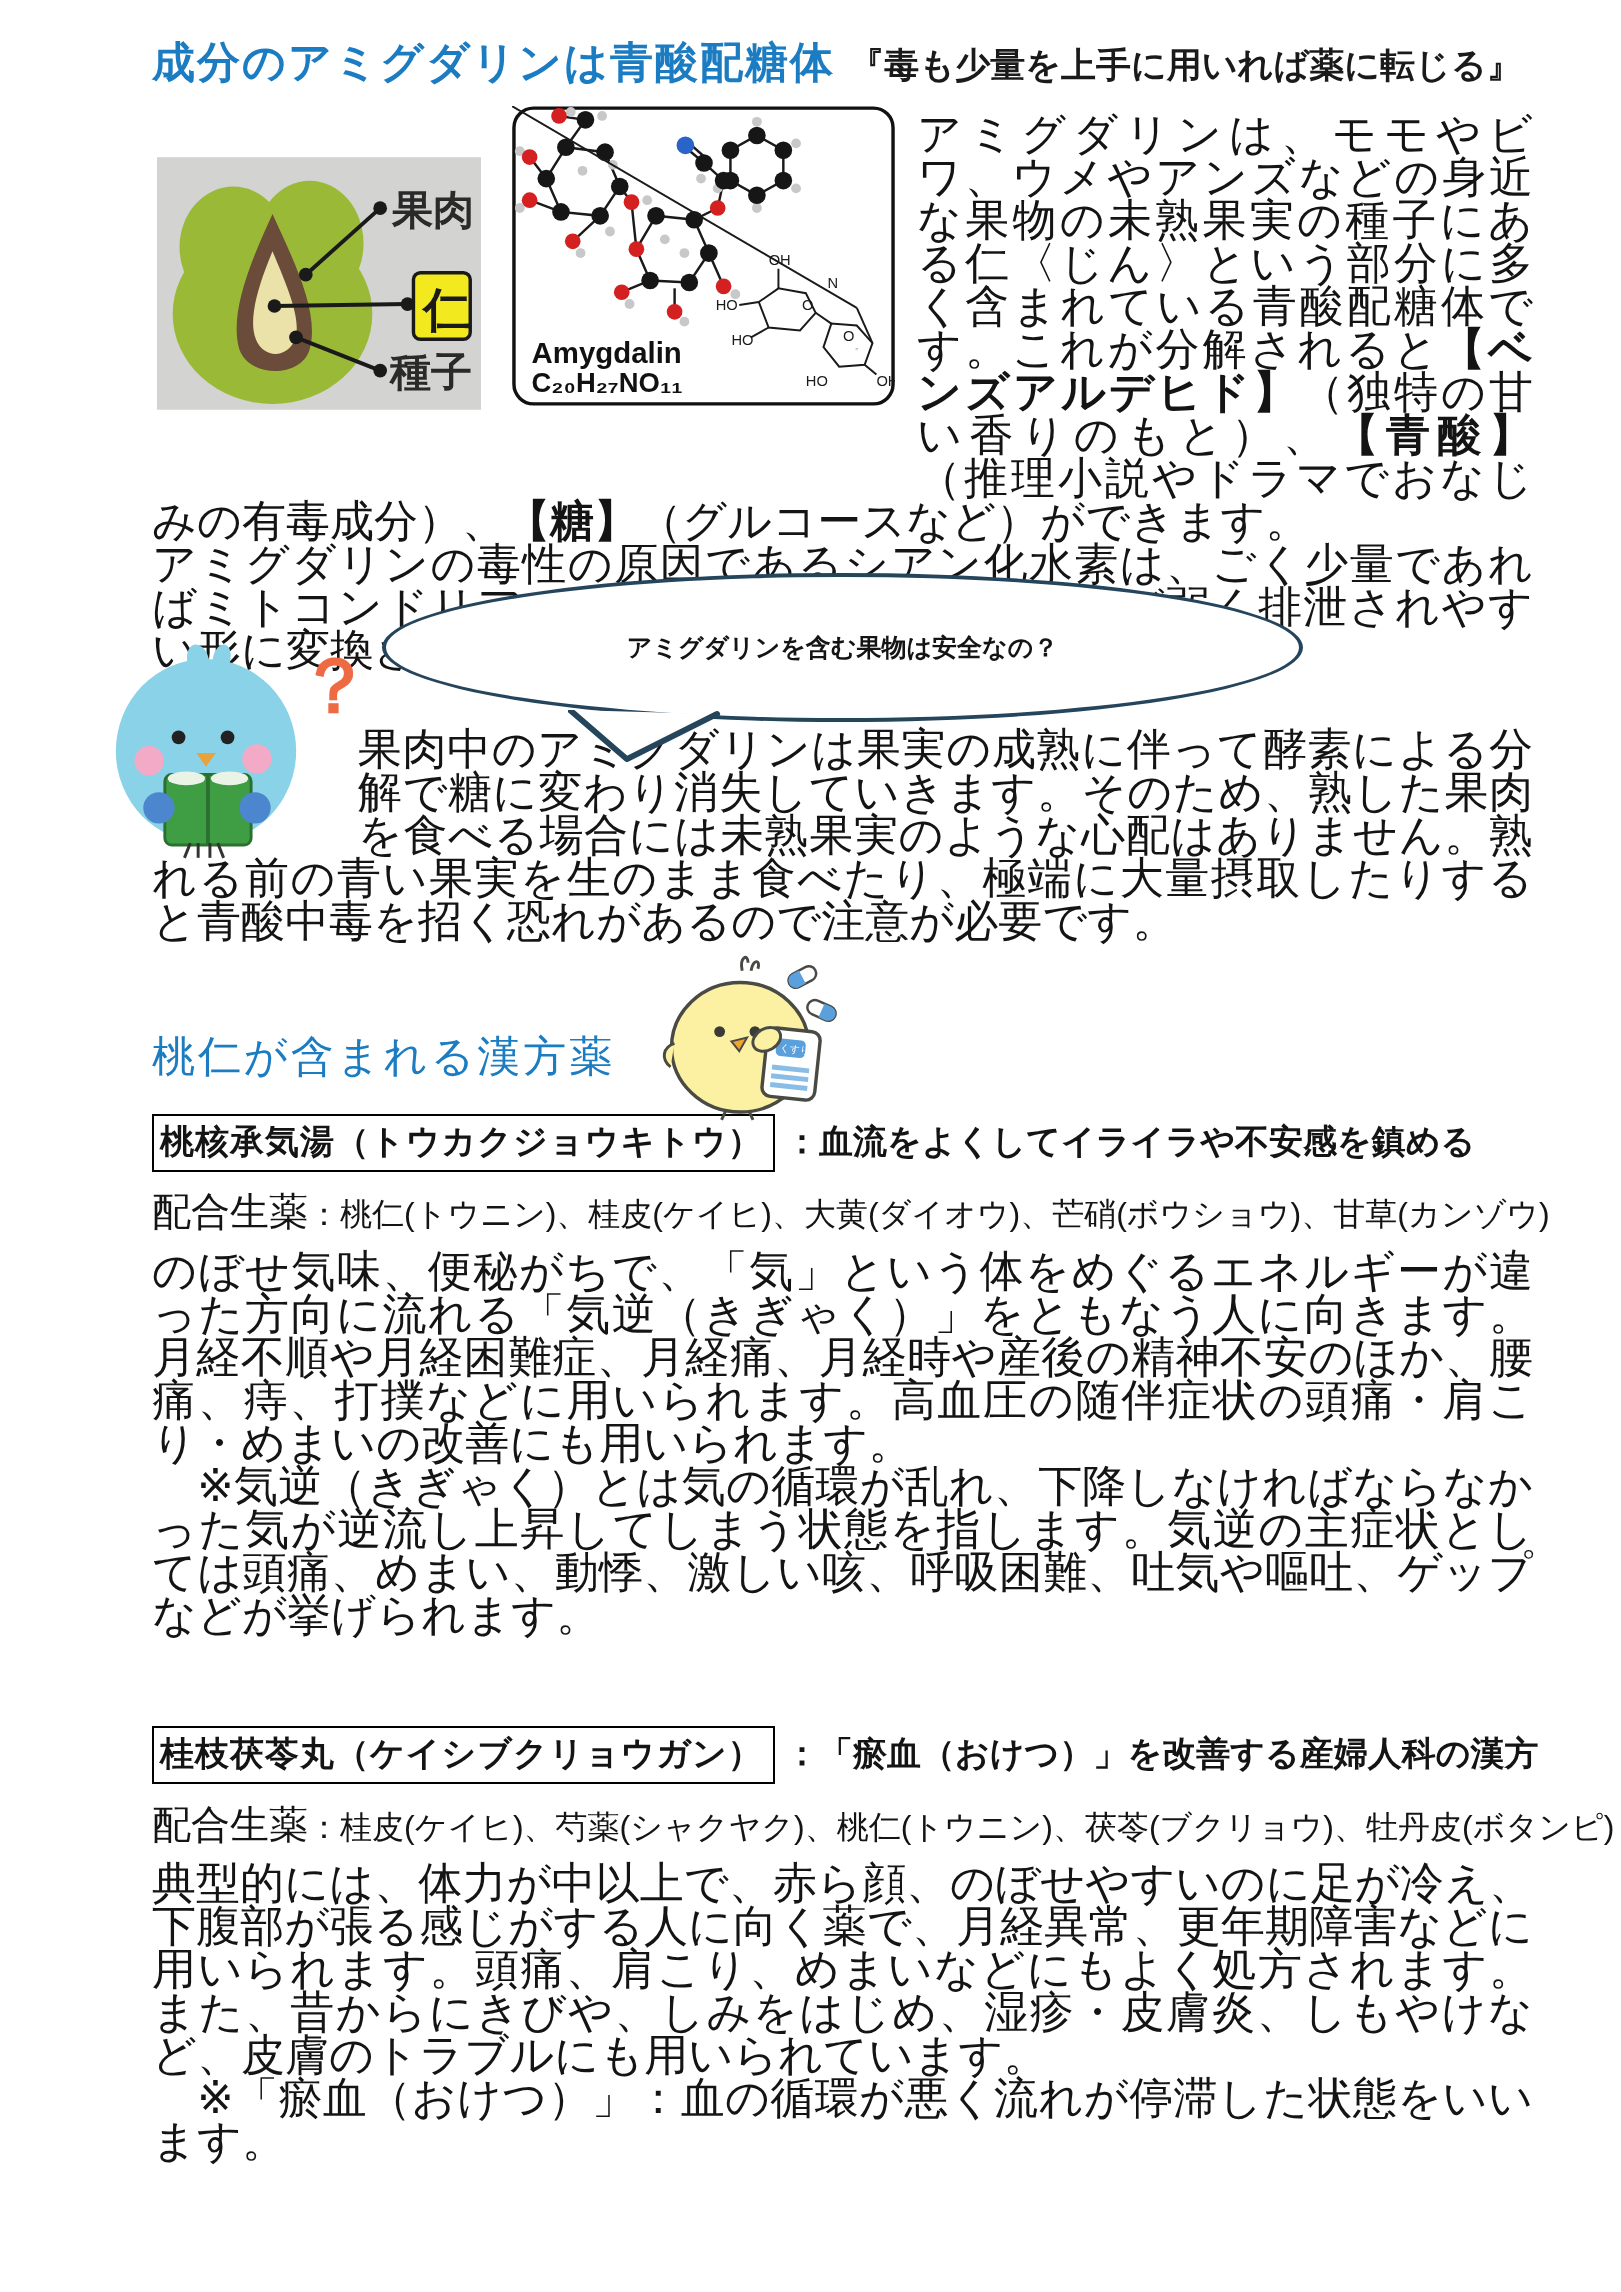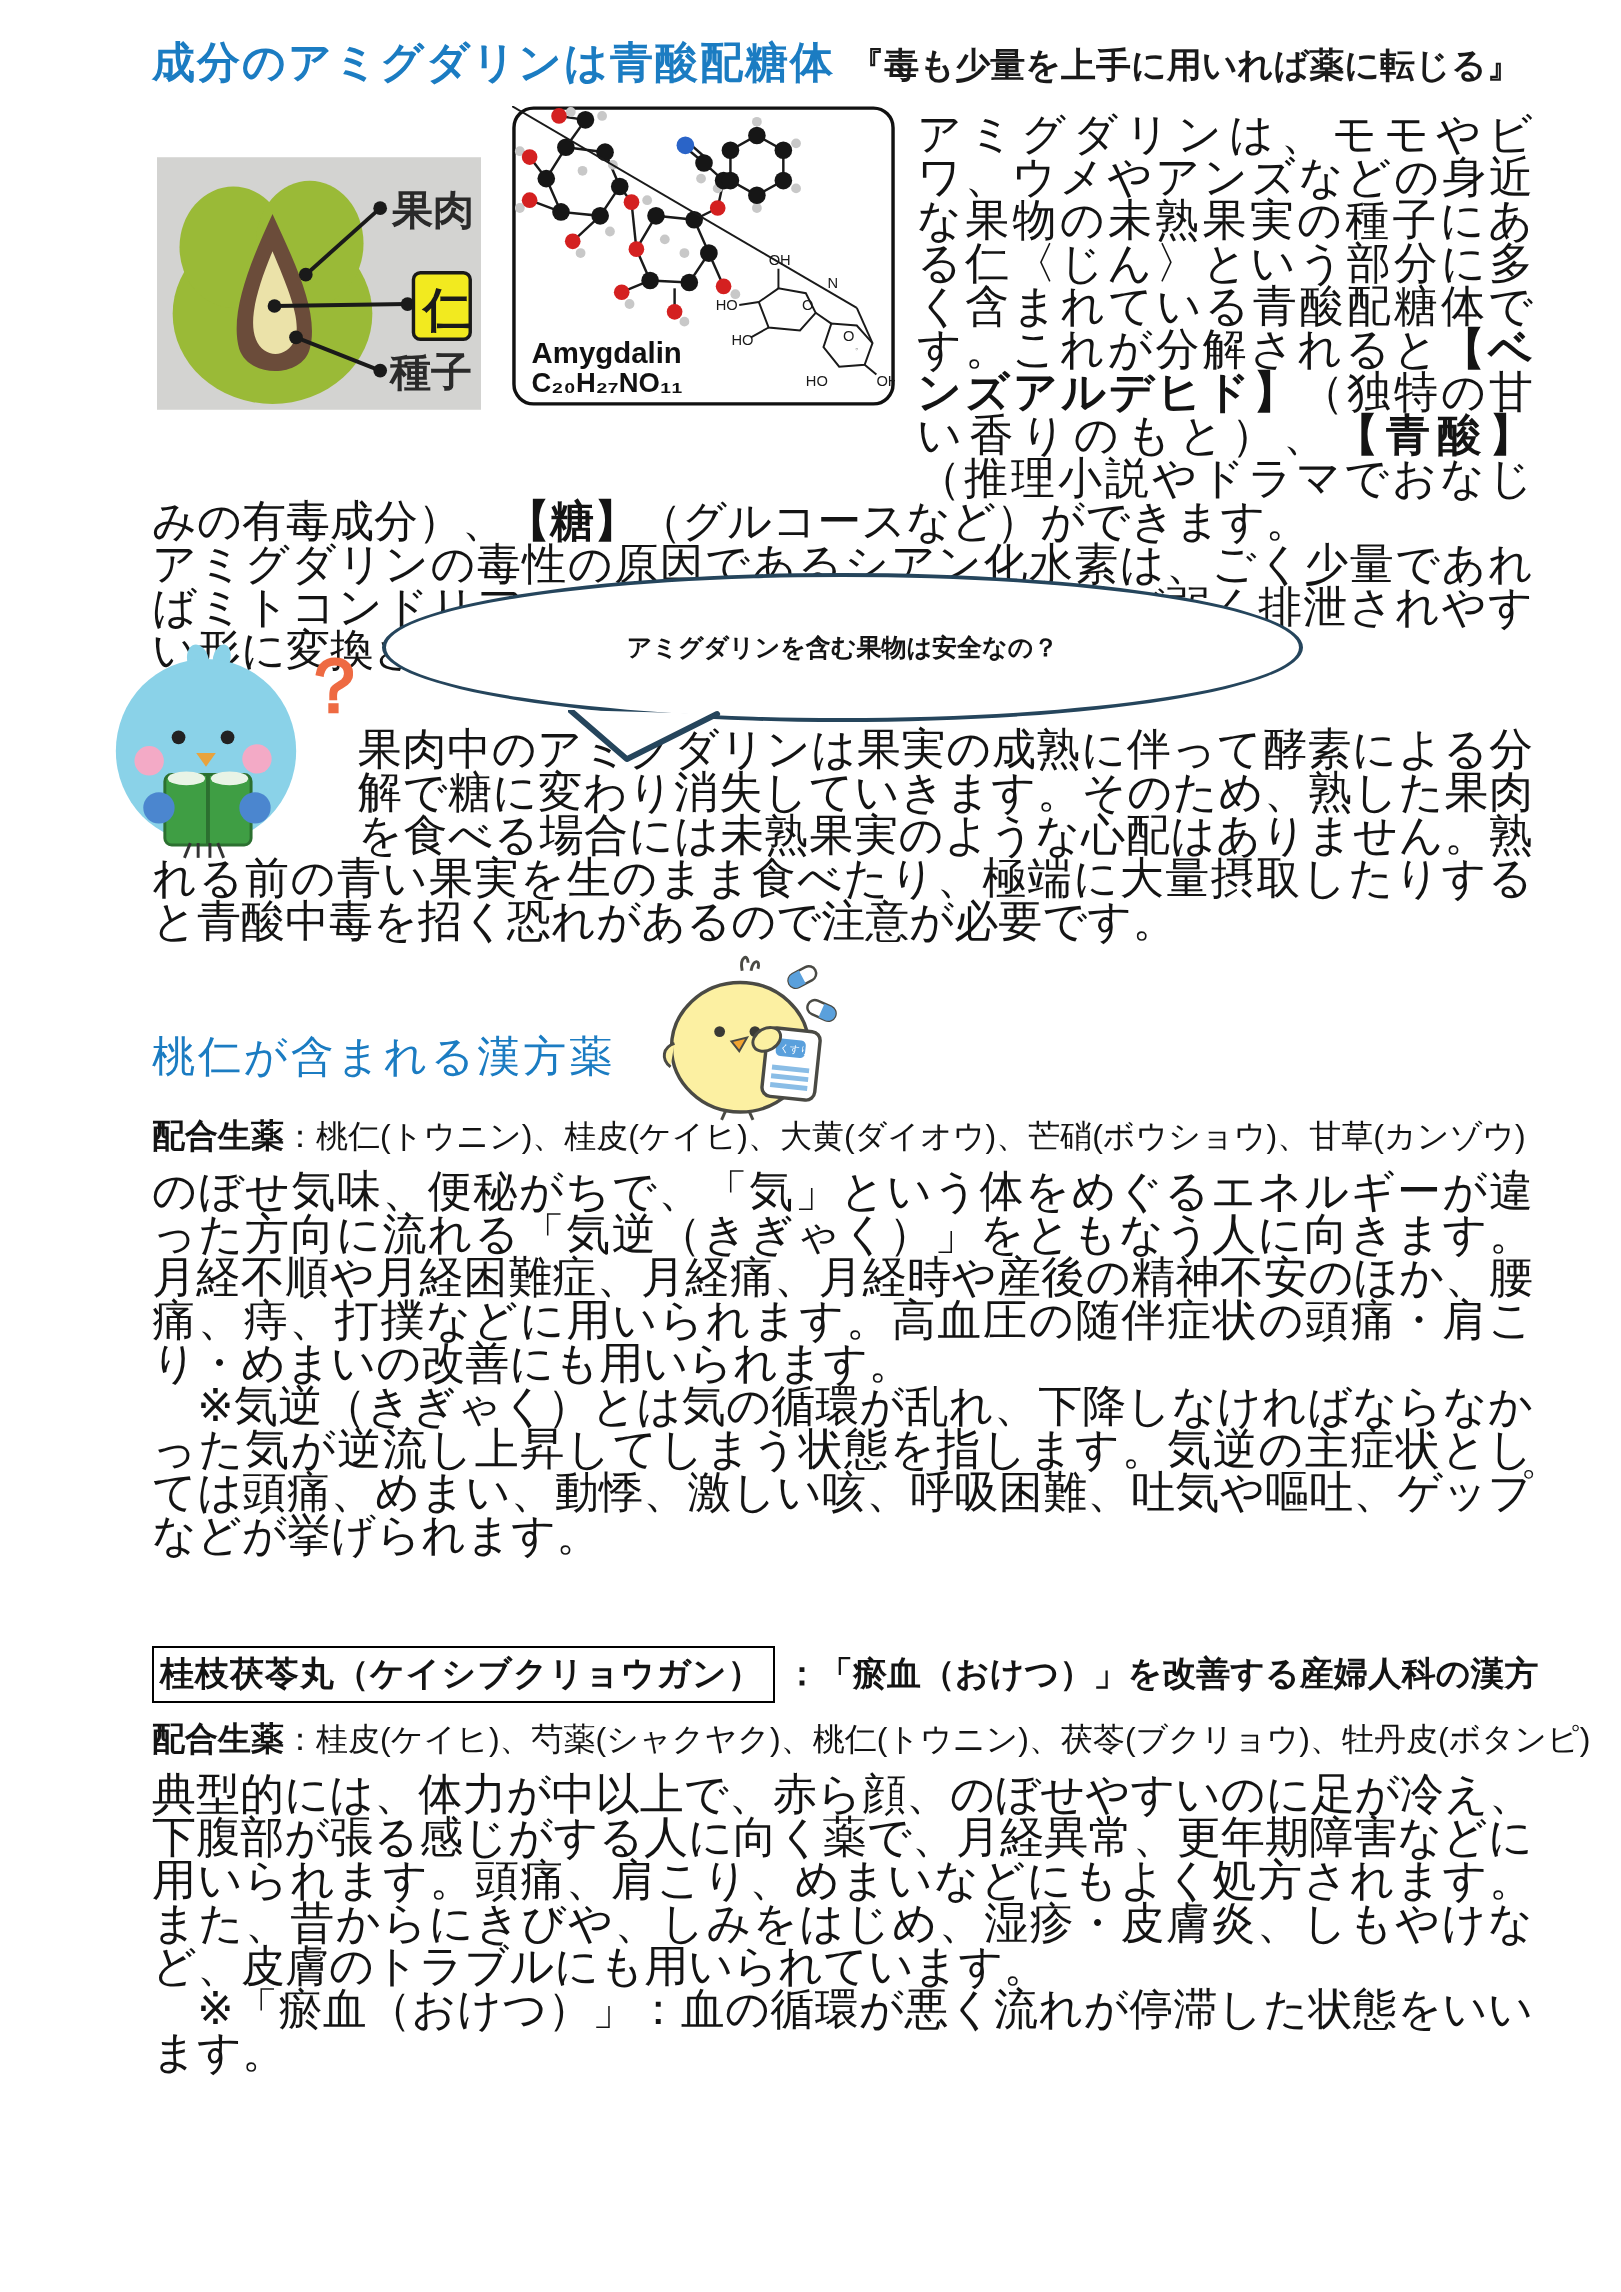--- a/index.html
+++ b/index.html
@@ -40,21 +40,21 @@
   
   .chick-abs{position:absolute;left:647px;top:949px;}
   
   .kampo-head{margin:0 0 13.7px 0;white-space:nowrap;}
   .kampo-name{
     display:inline-block;border:2.9px solid #000;padding:2.9px 9.8px 4.9px 5.9px;
     font-size:34px;font-weight:bold;letter-spacing:1px;
   }
   .kampo-effect{font-size:34px;font-weight:bold;margin-left:5.9px;}
   .herbs-line{font-size:32px;margin:5.9px 0 9.8px 0;white-space:nowrap;}
-  .herbs-label{font-weight:bold;font-size:33px;}
+  .herbs-label{font-weight:normal;font-size:39px;}
   .kampo-desc{margin-top:5.9px;}
   .note{text-indent:45px;margin-top:0;}
   .sec2{margin-top:90px;}
   svg text{font-family:"Liberation Sans","DejaVu Sans",sans-serif;}
 </style>
 </head>
 <body>
 
 <div class="page">
   <div class="content">
@@ -251,20 +251,24 @@
               <line x1="104" y1="206" x2="104" y2="221"></line>
           </g>
         </svg>
       </div>
       <p class="body-text">果肉中のアミグダリンは果実の成熟に伴って酵素による分解で糖に変わり消失していきます。そのため、熟した果肉を食べる場合には未熟果実のような心配はありません。熟れる前の青い果実を生のまま食べたり、極端に大量摂取したりすると青酸中毒を招く恐れがあるので注意が必要です。</p>
     </div>
 
     <div class="h2">桃仁が含まれる漢方薬</div>
 
     <div>
+      <div class="kampo-head">
+        <span class="kampo-name">桃核承気湯（トウカクジョウキトウ）</span>
+        <span class="kampo-effect">：血流をよくしてイライラや不安感を鎮める</span>
+      </div>
       <div class="herbs-line">
         <span class="herbs-label">配合生薬</span><span>：桃仁(トウニン)、桂皮(ケイヒ)、大黄(ダイオウ)、芒硝(ボウショウ)、甘草(カンゾウ)</span>
       </div>
       <p class="body-text kampo-desc">のぼせ気味、便秘がちで、「気」という体をめぐるエネルギーが違った方向に流れる「気逆（きぎゃく）」をともなう人に向きます。月経不順や月経困難症、月経痛、月経時や産後の精神不安のほか、腰痛、痔、打撲などに用いられます。高血圧の随伴症状の頭痛・肩こり・めまいの改善にも用いられます。</p>
       <p class="body-text note">※気逆（きぎゃく）とは気の循環が乱れ、下降しなければならなかった気が逆流し上昇してしまう状態を指します。気逆の主症状としては頭痛、めまい、動悸、激しい咳、呼吸困難、吐気や嘔吐、ゲップなどが挙げられます。</p>
     </div>
 
     <div class="sec2">
       <div class="kampo-head">
         <span class="kampo-name">桂枝茯苓丸（ケイシブクリョウガン）</span>

